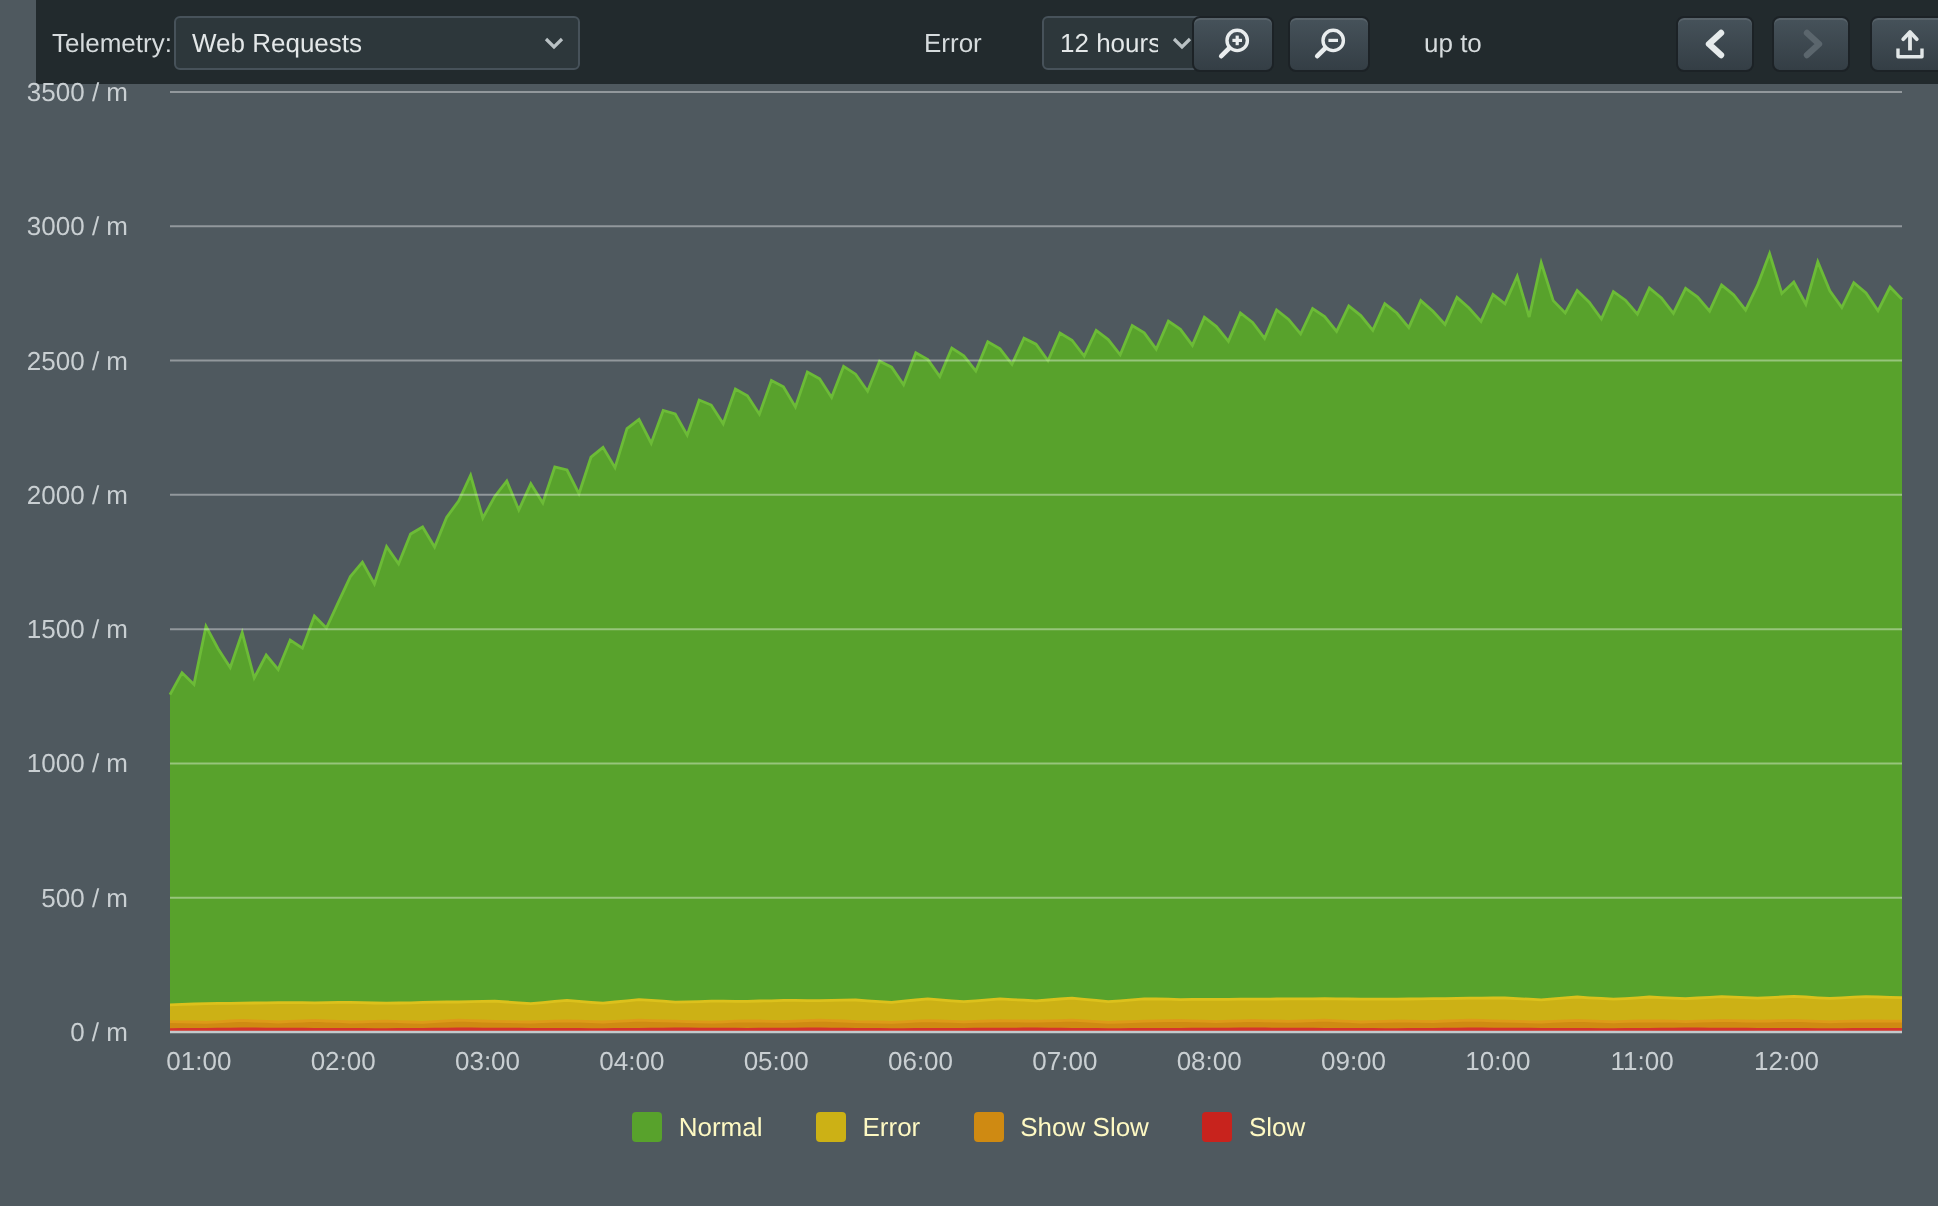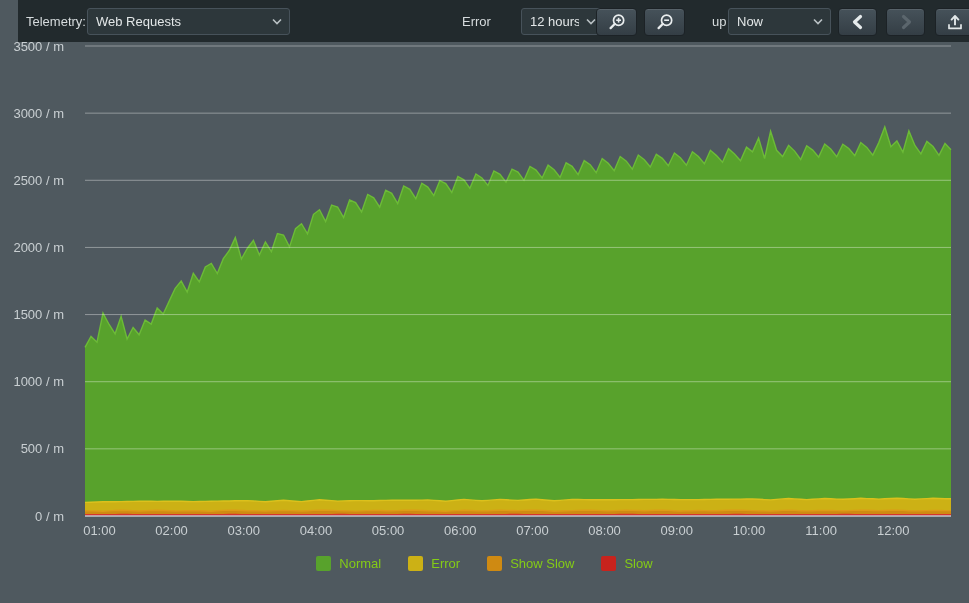--- a/index.html
+++ b/index.html
@@ -17,21 +17,21 @@
        background:linear-gradient(#46525a,#343e45);border:1px solid #1c2226;border-radius:4px;
        box-shadow:inset 0 1px 0 rgba(255,255,255,.1);padding:0;cursor:pointer;}
   .tbtn svg{display:block;}
   
   #chart-svg{position:absolute;left:0;top:40px;}
   
   .legend{position:absolute;left:0;top:556px;width:969px;display:flex;justify-content:center;
        align-items:center;gap:27px;}
   .lg-item{display:flex;align-items:center;gap:8px;}
   .lg-sw{width:15px;height:15px;border-radius:2px;display:inline-block;}
-  .lg-lbl{font-size:13px;color:#84cc16;}
+  .lg-lbl{font-size:13px;color:#fef9c3;}
 </style>
 </head>
 <body>
 
 <div class="app">
 
   <div class="toolbar">
 
     <span class="tlabel" style="left:8px">Telemetry:</span>
 
@@ -67,28 +67,20 @@
     <button class="tbtn" style="left:626px;width:41px">
       <svg width="20" height="20" viewBox="0 0 20 20">
         <circle cx="11.6" cy="8.2" r="5.1" fill="none" stroke="#e9edee" stroke-width="1.7"></circle>
         <line x1="7.7" y1="12" x2="3.6" y2="16.1" stroke="#e9edee" stroke-width="2.3" stroke-linecap="round"></line>
         <line x1="9.2" y1="8.2" x2="14" y2="8.2" stroke="#e9edee" stroke-width="1.6"></line>
       </svg>
     </button>
 
     <span class="tlabel" style="left:694px">up to</span>
 
-    <div class="sel-wrap" style="left:710px;width:103px">
-      <select>
-        <option>Now</option>
-      </select>
-      <svg class="chev" width="10" height="7" viewBox="0 0 10 7">
-        <polyline points="1,1.5 5,5.5 9,1.5" fill="none" stroke="#b9c1c4" stroke-width="1.6"></polyline>
-      </svg>
-    </div>
 
     <button class="tbtn" style="left:820px;width:39px">
       <svg width="18" height="18" viewBox="0 0 18 18">
         <polyline points="11.5,3.5 5.5,9 11.5,14.5" fill="none" stroke="#e6ebec" stroke-width="3.2" stroke-linecap="round" stroke-linejoin="round"></polyline>
       </svg>
     </button>
 
     <button class="tbtn" style="left:868px;width:39px">
       <svg width="18" height="18" viewBox="0 0 18 18">
         <polyline points="6.5,3.5 12.5,9 6.5,14.5" fill="none" stroke="#5b666d" stroke-width="3.2" stroke-linecap="round" stroke-linejoin="round"></polyline>

